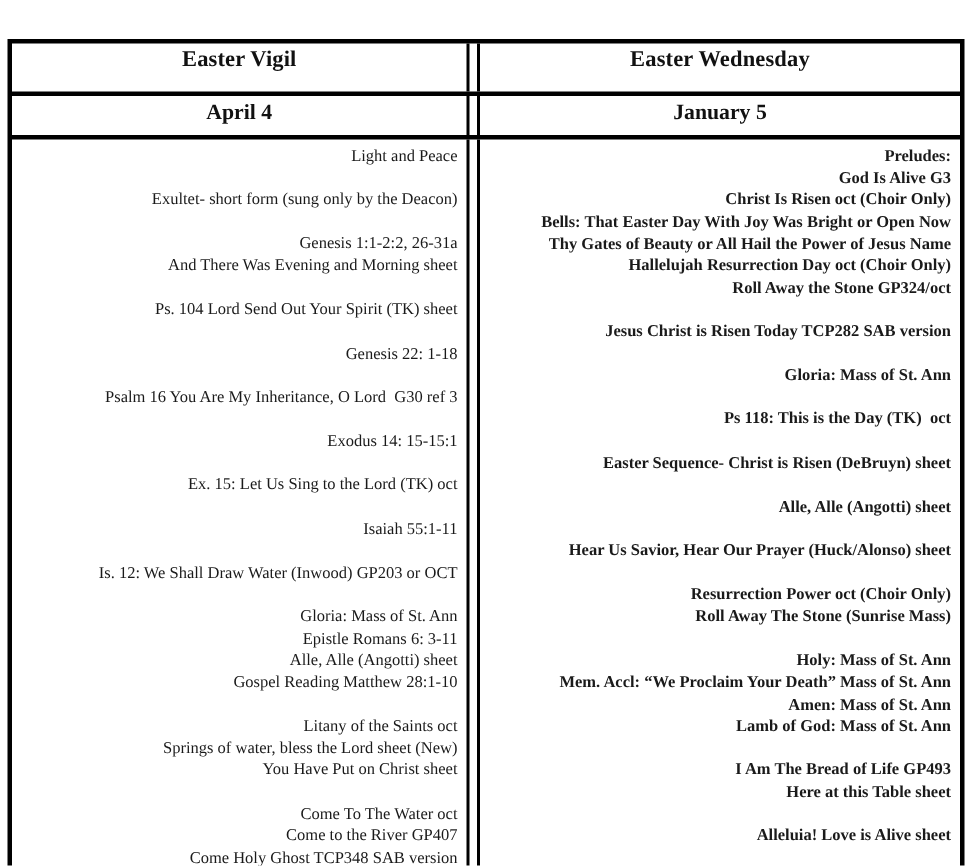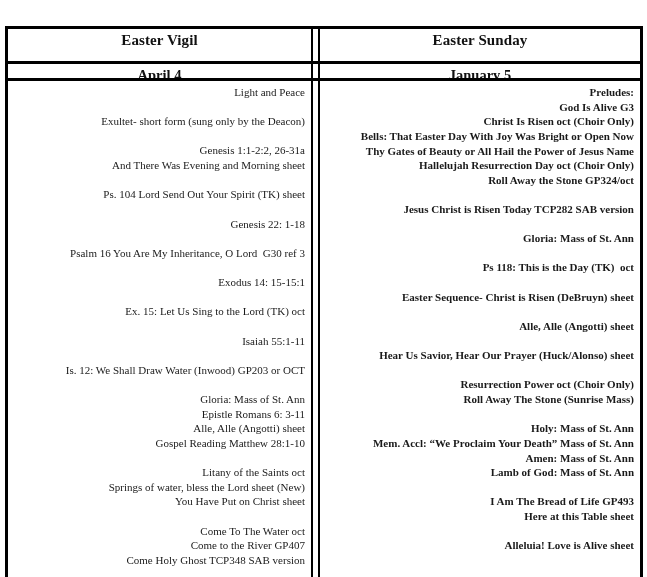--- a/index.html
+++ b/index.html
@@ -18,21 +18,21 @@
     left: 5px; top: 5px;
     width: 638px; height: 565px;
     border: 3px solid #000;
     display: flex;
     flex-direction: column;
     background: #fff;
     margin-top: 21px;
   }
   .row { display: flex; flex-direction: row; width: 100%; }
   .row-title { height: 35px; border-bottom: 3px solid #000; }
-  .row-date  { height: 17px; border-bottom: 3px solid #000; justify-content: space-between; }
+  .row-date  { height: 29px; border-bottom: 3px solid #000; justify-content: space-between; }
   .row-body  { flex: 1 1 auto; min-height: 0; }
   .cl { flex: 0 0 305px; border-right: 2px solid #000; overflow: hidden; }
   .gap { flex: 0 0 5px; }
   .cr { flex: 1 1 auto; border-left: 2px solid #000; overflow: hidden; font-weight: bold; }
   .hcell {
     text-align: center;
     font-weight: bold;
     font-size: 15px;
     color: #111;
     padding-top: 3px;
@@ -57,21 +57,21 @@
 </style>
 </head>
 <body>
 
 <div class="sheet">
   <div class="tbl">
 
     <div class="row row-title">
       <div class="cl hcell">Easter Vigil</div>
       <div class="gap"></div>
-      <div class="cr hcell">Easter Sunday</div>
+      <div class="cr hcell">Easter Wednesday</div>
     </div>
 
     <div class="row row-date">
       <div class="cl dcell">April 4</div>
       <div class="gap"></div>
       <div class="cr dcell">January 5</div>
     </div>
 
     <div class="row row-body">
       <div class="cl lines"><div class="line">Light and Peace</div><div class="line"></div><div class="line">Exultet- short form (sung only by the Deacon)</div><div class="line"></div><div class="line">Genesis 1:1-2:2, 26-31a</div><div class="line">And There Was Evening and Morning sheet</div><div class="line"></div><div class="line">Ps. 104 Lord Send Out Your Spirit (TK) sheet</div><div class="line"></div><div class="line">Genesis 22: 1-18</div><div class="line"></div><div class="line">Psalm 16 You Are My Inheritance, O Lord  G30 ref 3</div><div class="line"></div><div class="line">Exodus 14: 15-15:1</div><div class="line"></div><div class="line">Ex. 15: Let Us Sing to the Lord (TK) oct</div><div class="line"></div><div class="line">Isaiah 55:1-11</div><div class="line"></div><div class="line">Is. 12: We Shall Draw Water (Inwood) GP203 or OCT</div><div class="line"></div><div class="line">Gloria: Mass of St. Ann</div><div class="line">Epistle Romans 6: 3-11</div><div class="line">Alle, Alle (Angotti) sheet</div><div class="line">Gospel Reading Matthew 28:1-10</div><div class="line"></div><div class="line">Litany of the Saints oct</div><div class="line">Springs of water, bless the Lord sheet (New)</div><div class="line">You Have Put on Christ sheet</div><div class="line"></div><div class="line">Come To The Water oct</div><div class="line">Come to the River GP407</div><div class="line">Come Holy Ghost TCP348 SAB version</div></div>

